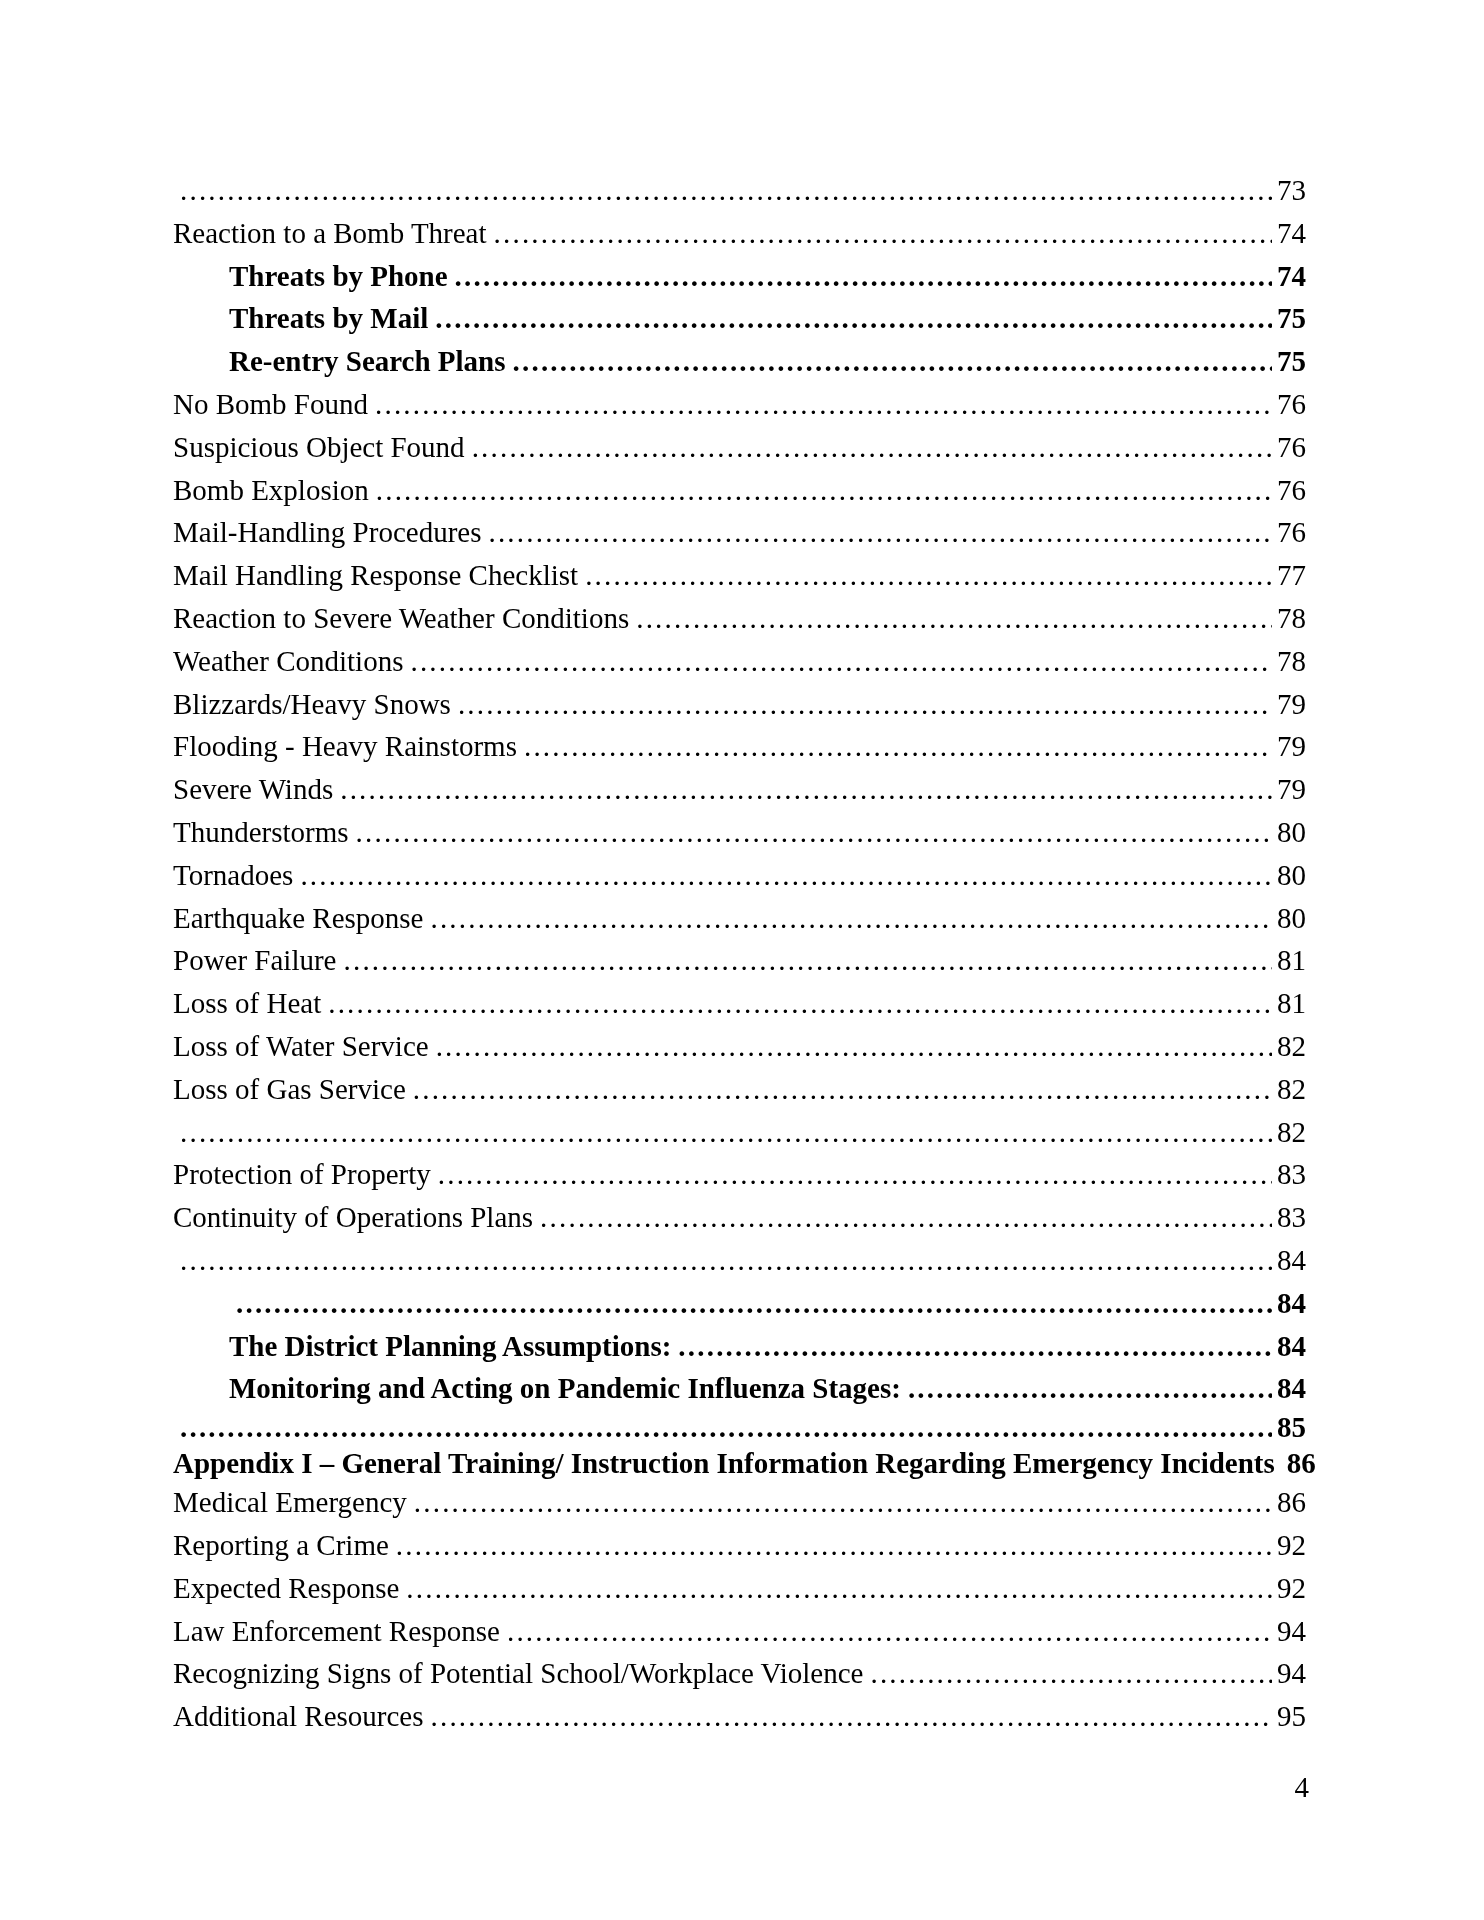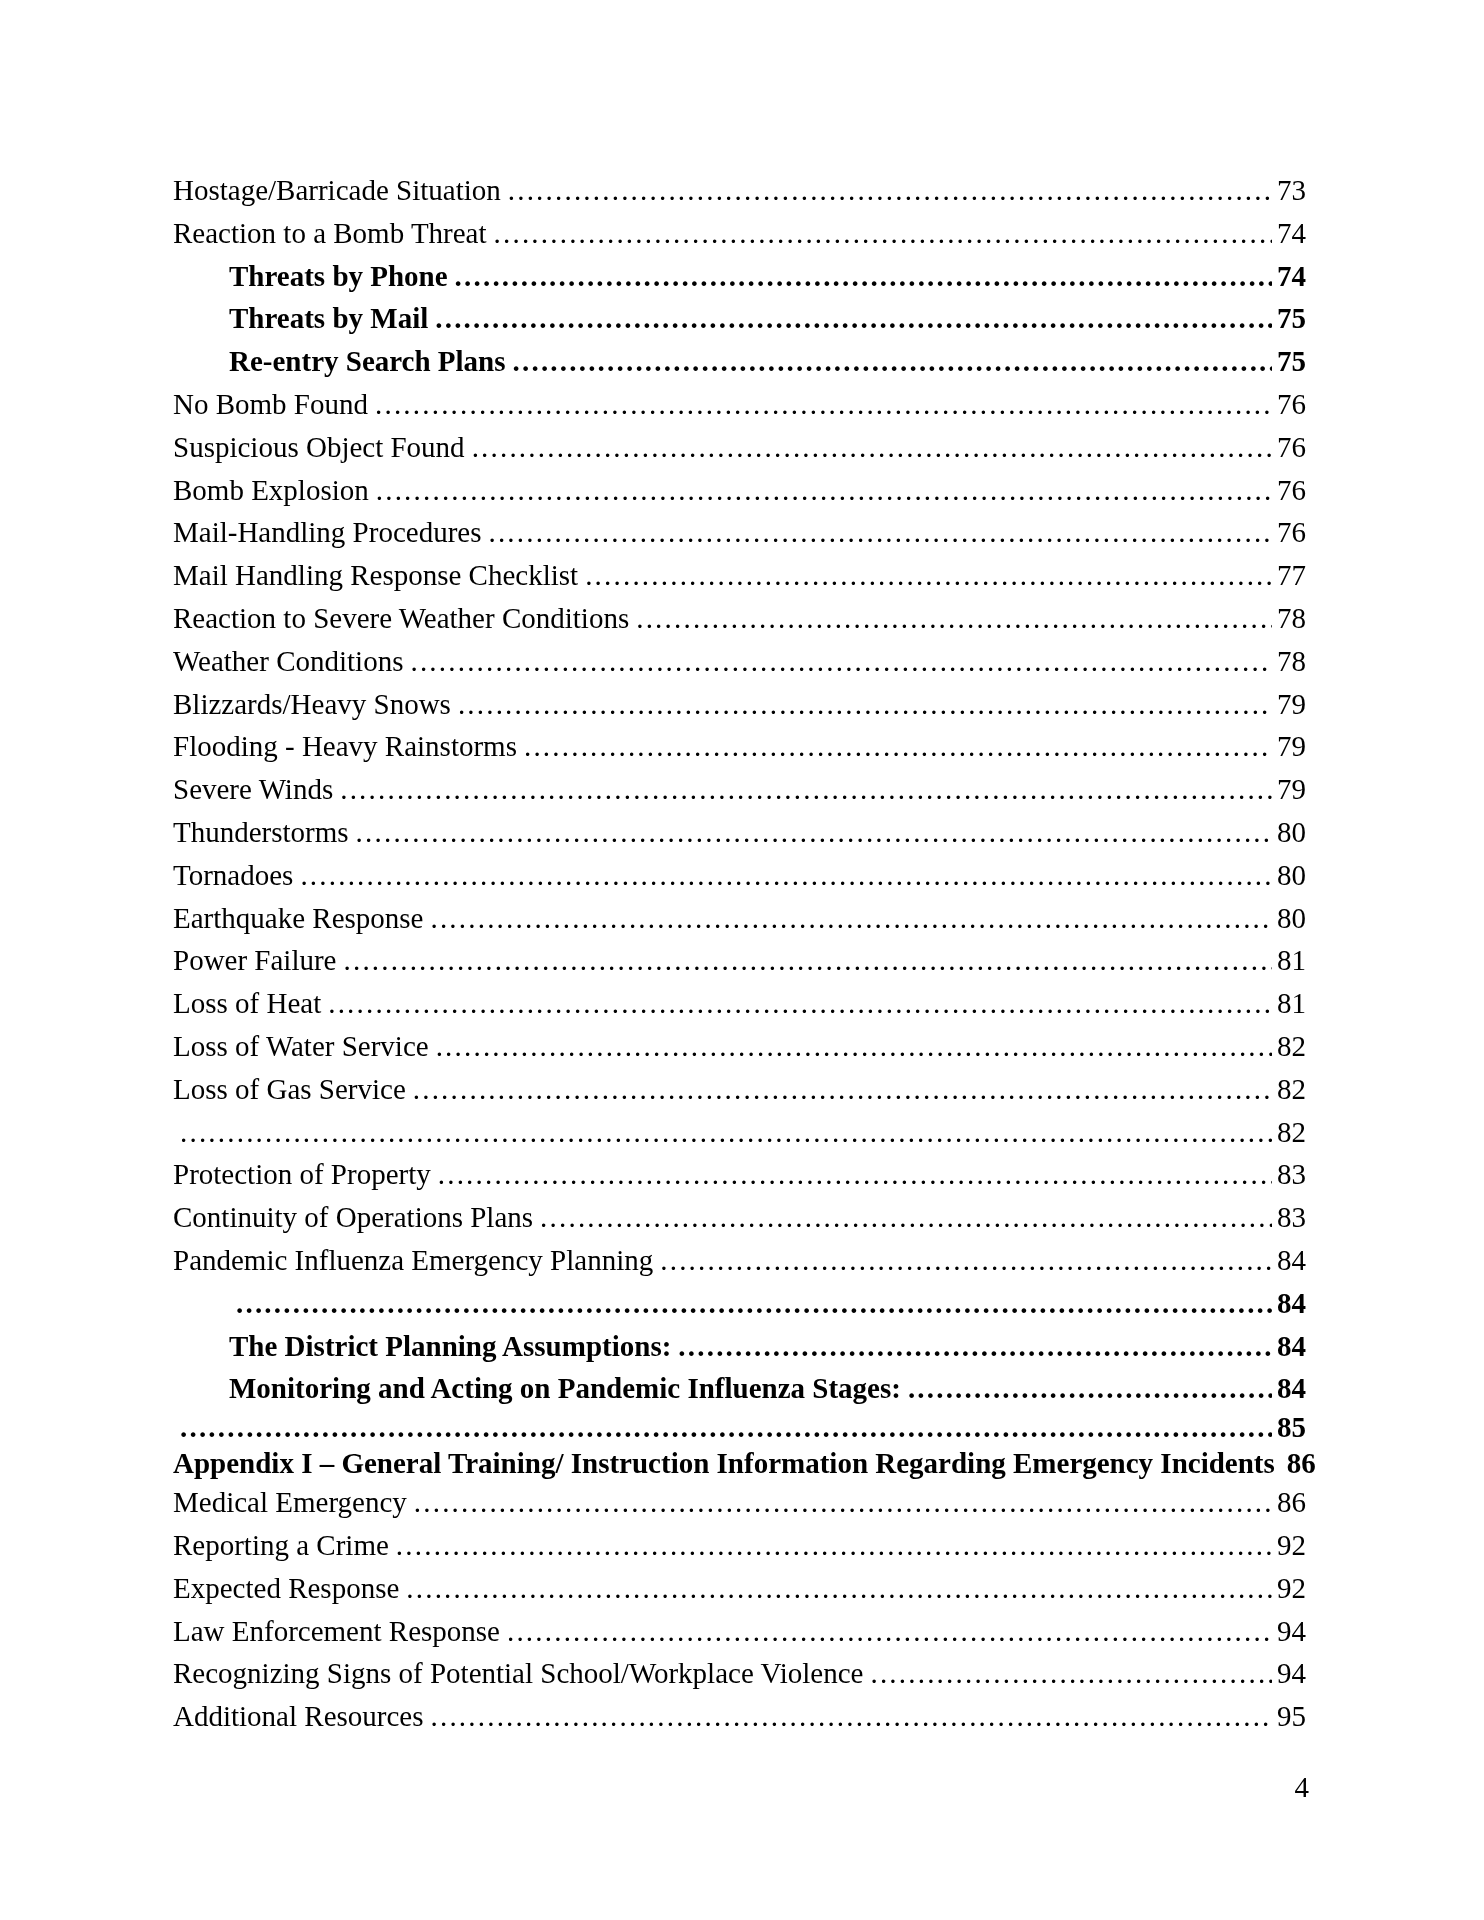--- a/index.html
+++ b/index.html
@@ -65,21 +65,20 @@
     font-size: 29px;
     line-height: 42px;
   }
 </style>
 </head>
 <body>
 
 <div class="page">
   <div class="toc" id="toc">
       <div class="toc-row">
-    <span class="toc-label">Hostage/Barricade Situation</span>
     <span class="toc-dots"></span>
     <span class="toc-page">73</span>
   </div>
       <div class="toc-row">
     <span class="toc-label">Reaction to a Bomb Threat</span>
     <span class="toc-dots"></span>
     <span class="toc-page">74</span>
   </div>
       <div class="toc-row indent-1">
     <span class="toc-label">Threats by Phone</span>
@@ -189,21 +188,20 @@
     <span class="toc-label">Protection of Property</span>
     <span class="toc-dots"></span>
     <span class="toc-page">83</span>
   </div>
       <div class="toc-row">
     <span class="toc-label">Continuity of Operations Plans</span>
     <span class="toc-dots"></span>
     <span class="toc-page">83</span>
   </div>
       <div class="toc-row">
-    <span class="toc-label">Pandemic Influenza Emergency Planning</span>
     <span class="toc-dots"></span>
     <span class="toc-page">84</span>
   </div>
       <div class="toc-row indent-1">
     <span class="toc-dots"></span>
     <span class="toc-page">84</span>
   </div>
       <div class="toc-row indent-1">
     <span class="toc-label">The District Planning Assumptions:</span>
     <span class="toc-dots"></span>

